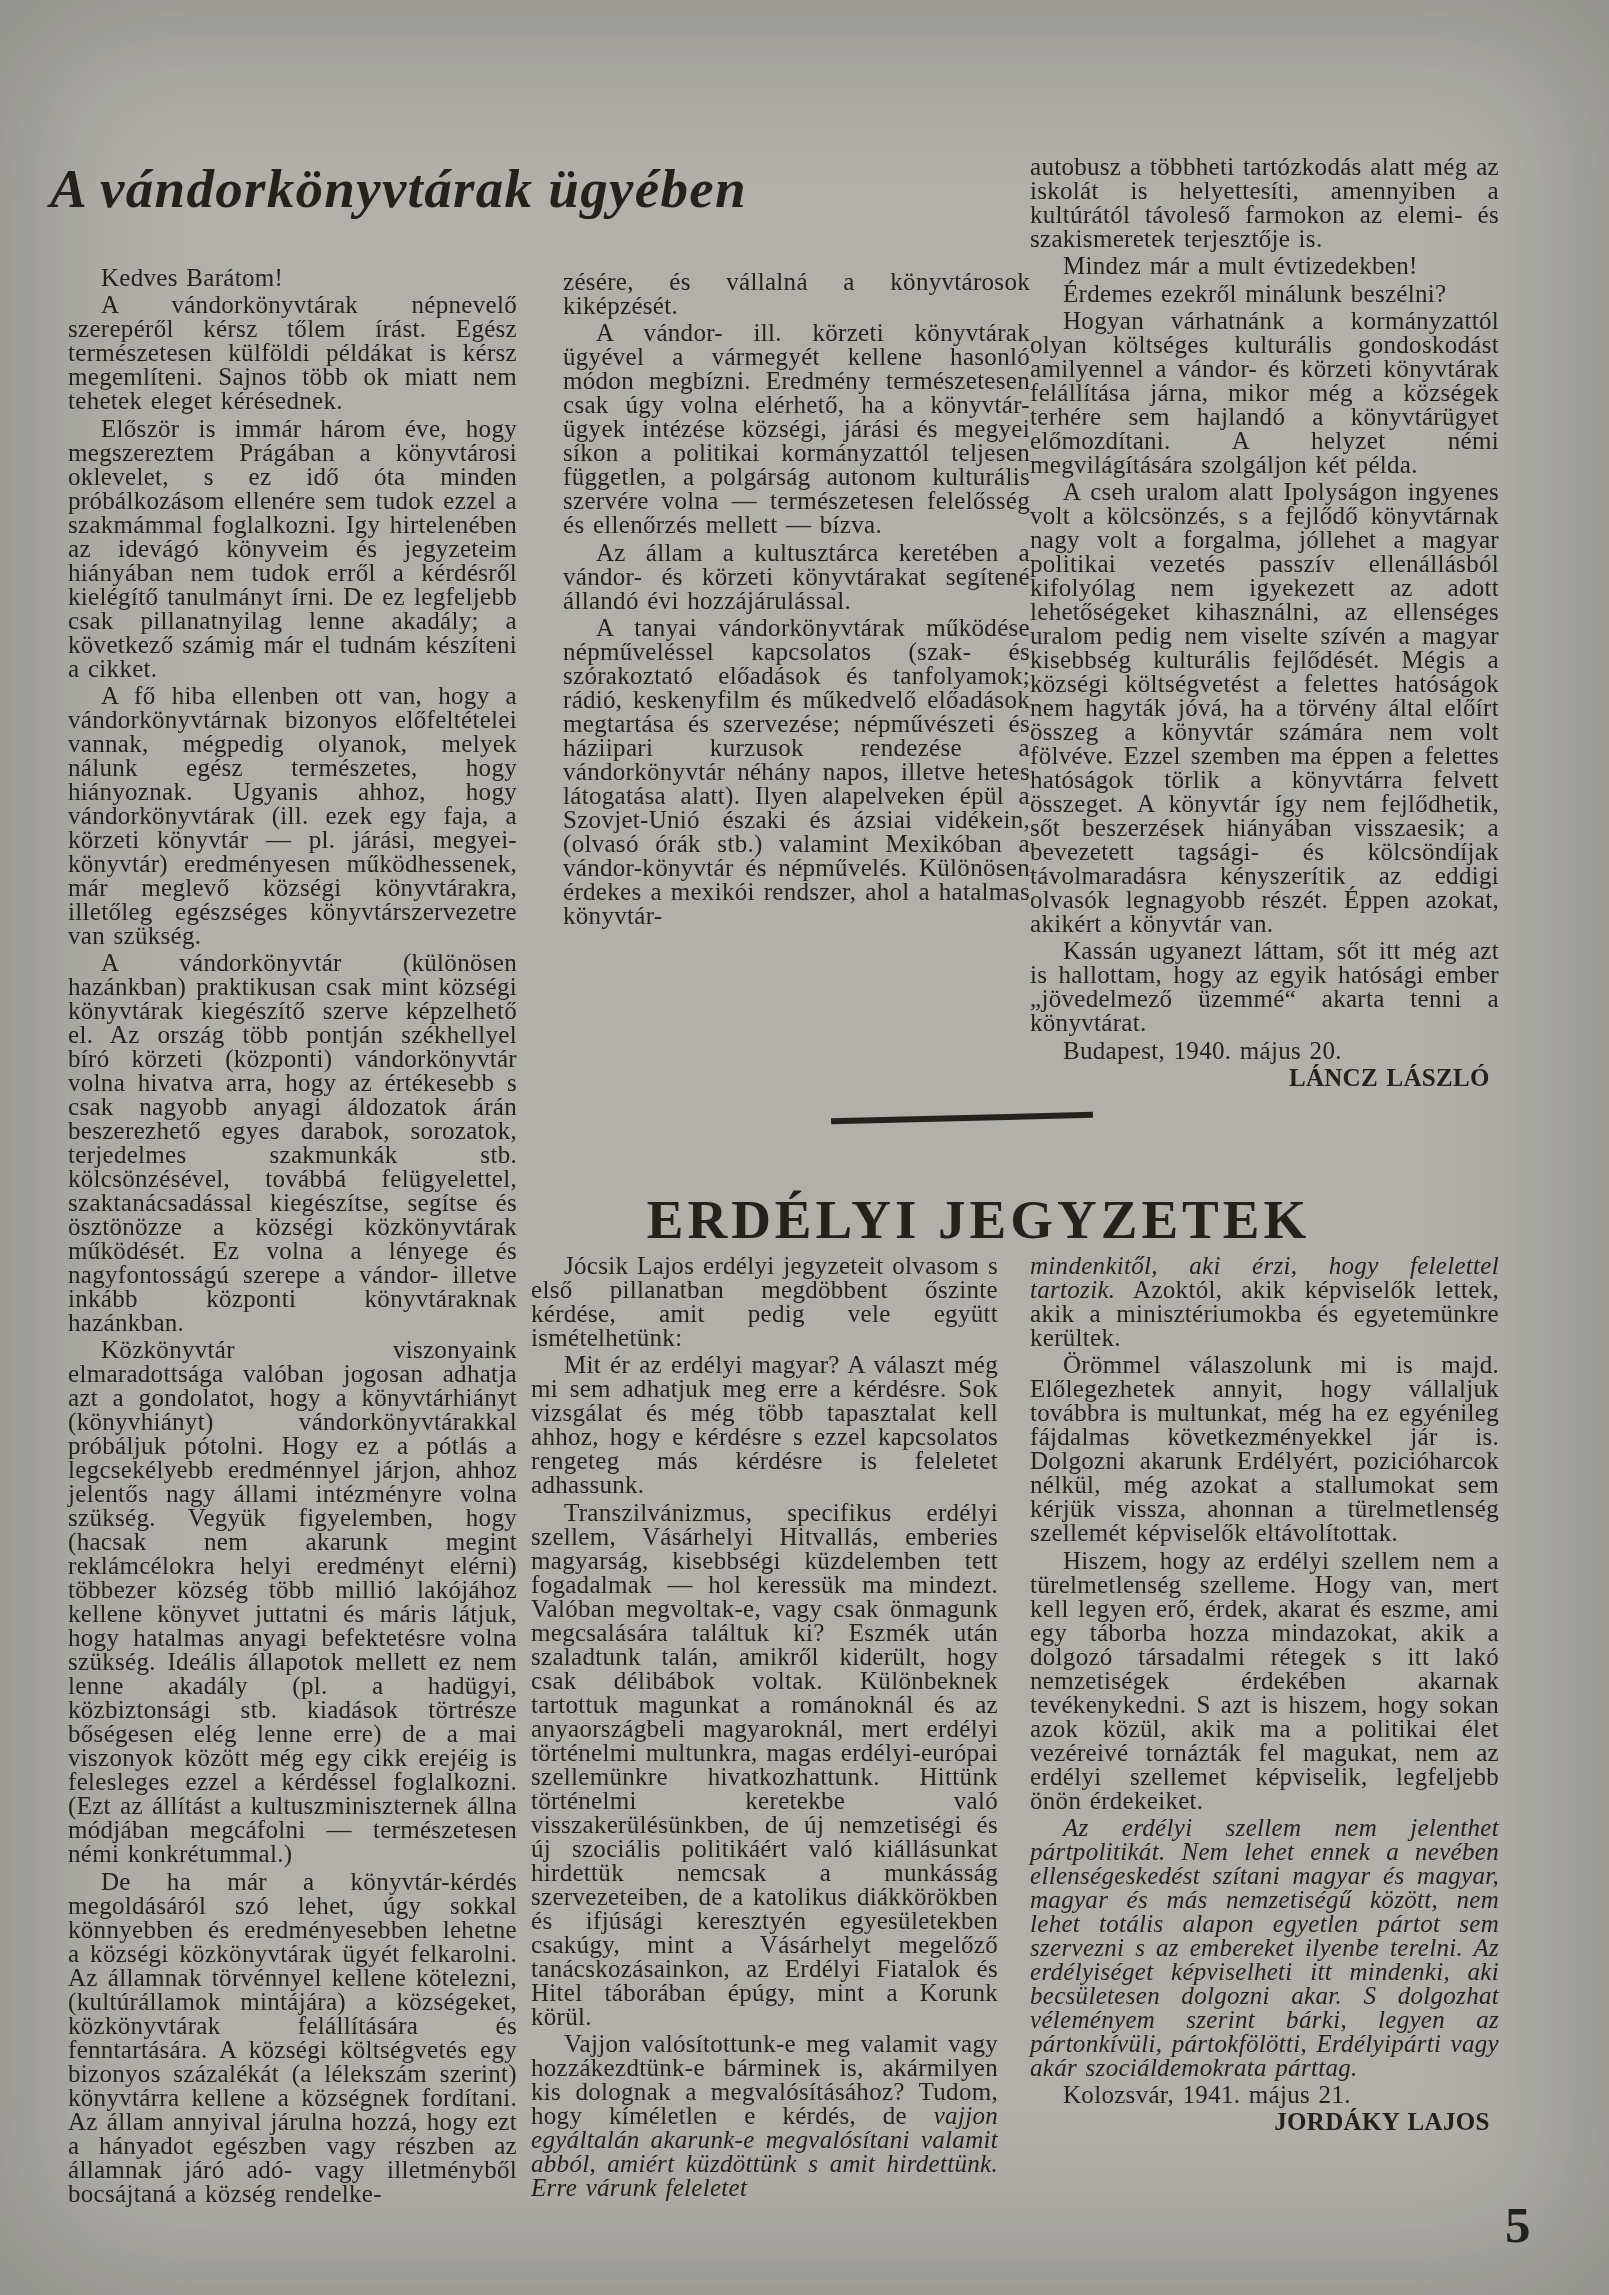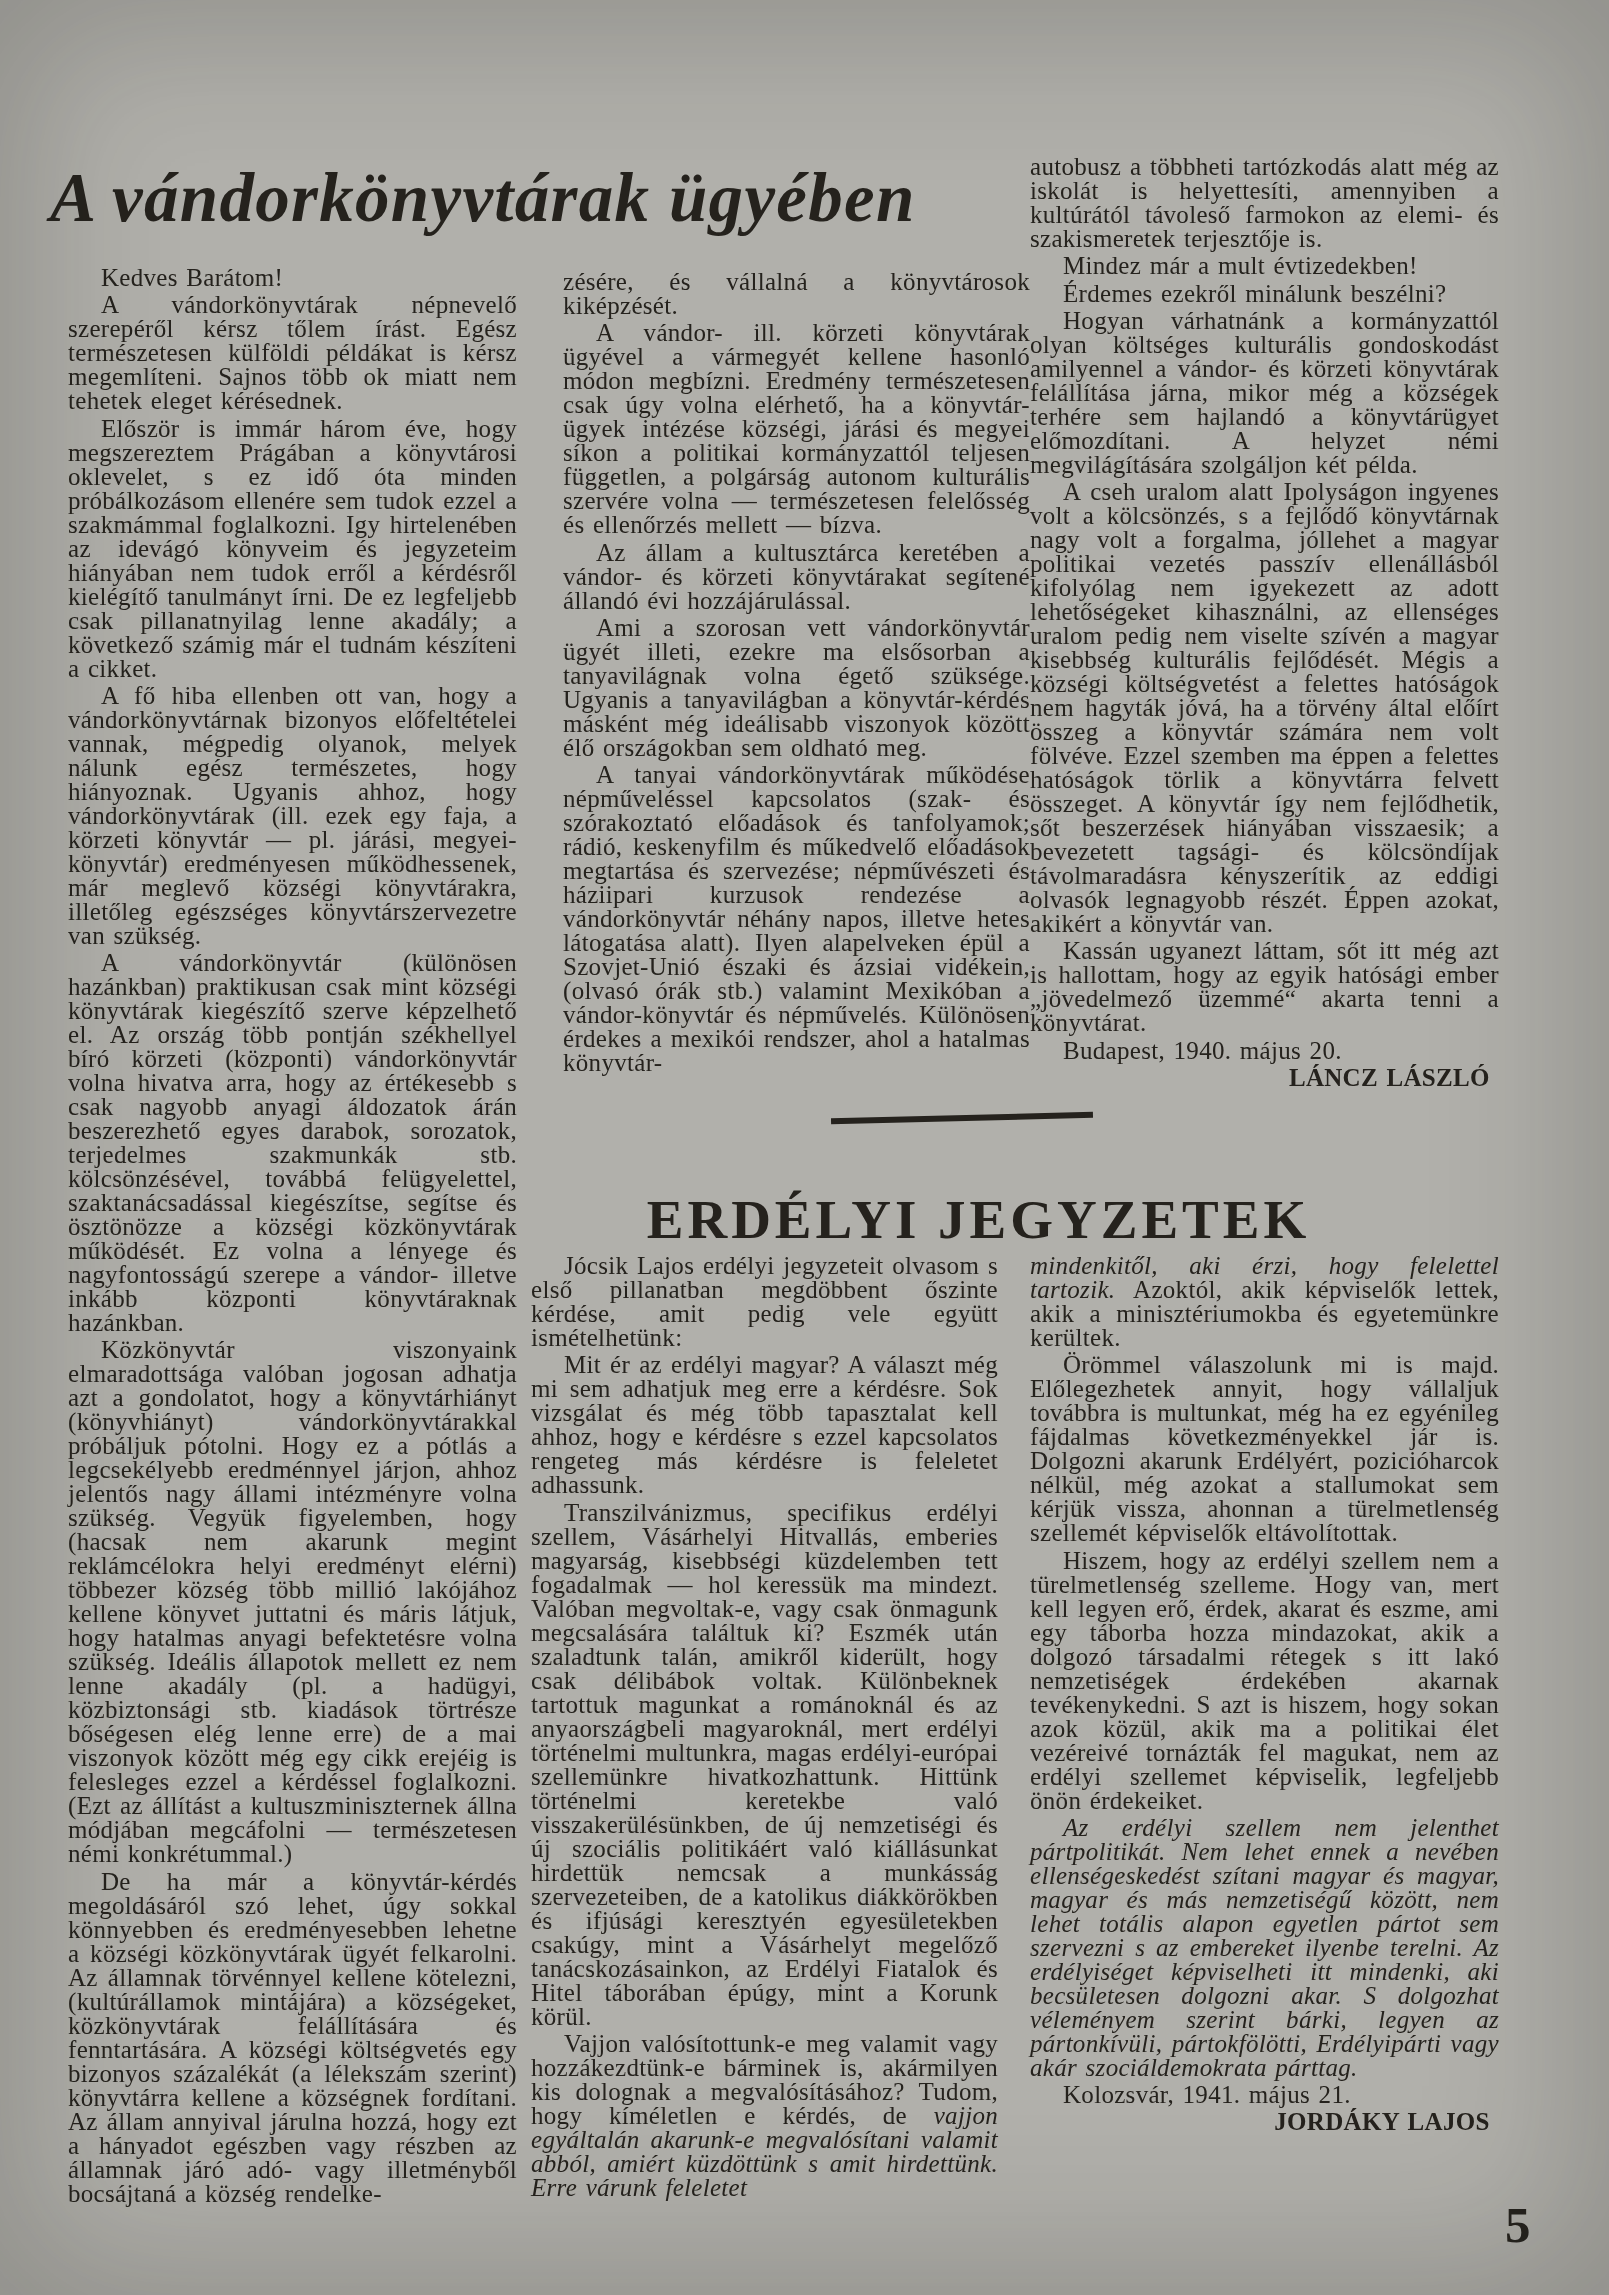--- a/index.html
+++ b/index.html
@@ -21,21 +21,21 @@
     text-align:justify; letter-spacing:0.3px; word-spacing:2px;
   }
   .col p + p { margin-top:3.3px; }
   .para{ margin:0; text-indent:33px; }
   .para.noind{ text-indent:0; }
   .it{ font-style:italic; }
   .bold{ font-weight:bold; }
   .al-right{ text-align:right; text-indent:0; padding-right:9.3px; }
   .article1-title{
     position:absolute; left:50px; top:112px; width:961px;
-    font-size:69px; line-height:80px; font-weight:bold; font-style:italic;
+    font-size:55px; line-height:80px; font-weight:bold; font-style:italic;
     letter-spacing:1.3px; white-space:nowrap;
   }
   .article2-title{
     position:absolute; left:494px; top:1143px; width:969px;
     font-size:55px; line-height:61px; font-weight:bold;
     letter-spacing:4px; text-align:center; white-space:nowrap;
   }
   .rule{
     position:absolute; left:831px; top:1115px; width:262px; height:6px;
     background:var(--ink); transform:rotate(-1.4deg);
@@ -64,21 +64,20 @@
       <p class="para">A fő hiba ellenben ott van, hogy a vándorkönyvtárnak bizonyos előfeltételei vannak, mégpedig olyanok, melyek nálunk egész természetes, hogy hiányoznak. Ugyanis ahhoz, hogy vándorkönyvtárak (ill. ezek egy faja, a körzeti könyvtár — pl. járási, megyei-könyvtár) eredményesen működhessenek, már meglevő községi könyvtárakra, illetőleg egészséges könyvtárszervezetre van szükség.</p>
       <p class="para">A vándorkönyvtár (különösen hazánkban) praktikusan csak mint községi könyvtárak kiegészítő szerve képzelhető el. Az ország több pontján székhellyel bíró körzeti (központi) vándorkönyvtár volna hivatva arra, hogy az értékesebb s csak nagyobb anyagi áldozatok árán beszerezhető egyes darabok, sorozatok, terjedelmes szakmunkák stb. kölcsönzésével, továbbá felügyelettel, szaktanácsadással kiegészítse, segítse és ösztönözze a községi közkönyvtárak működését. Ez volna a lényege és nagyfontosságú szerepe a vándor- illetve inkább központi könyvtáraknak hazánkban.</p>
       <p class="para">Közkönyvtár viszonyaink elmaradottsága valóban jogosan adhatja azt a gondolatot, hogy a könyvtárhiányt (könyvhiányt) vándorkönyvtárakkal próbáljuk pótolni. Hogy ez a pótlás a legcsekélyebb eredménnyel járjon, ahhoz jelentős nagy állami intézményre volna szükség. Vegyük figyelemben, hogy (hacsak nem akarunk megint reklámcélokra helyi eredményt elérni) többezer község több millió lakójához kellene könyvet juttatni és máris látjuk, hogy hatalmas anyagi befektetésre volna szükség. Ideális állapotok mellett ez nem lenne akadály (pl. a hadügyi, közbiztonsági stb. kiadások törtrésze bőségesen elég lenne erre) de a mai viszonyok között még egy cikk erejéig is felesleges ezzel a kérdéssel foglalkozni. (Ezt az állítást a kultuszminiszternek állna módjában megcáfolni — természetesen némi konkrétummal.)</p>
       <p class="para">De ha már a könyvtár-kérdés megoldásáról szó lehet, úgy sokkal könnyebben és eredményesebben lehetne a községi közkönyvtárak ügyét felkarolni. Az államnak törvénnyel kellene kötelezni, (kultúrállamok mintájára) a községeket, közkönyvtárak felállítására és fenntartására. A községi költségvetés egy bizonyos százalékát (a lélekszám szerint) könyvtárra kellene a községnek fordítani. Az állam annyival járulna hozzá, hogy ezt a hányadot egészben vagy részben az államnak járó adó- vagy illetményből bocsájtaná a község rendelke-</p>
     </div>
 
   <div class="col a1c2">
       <p class="para noind">zésére, és vállalná a könyvtárosok kiképzését.</p>
       <p class="para">A vándor- ill. körzeti könyvtárak ügyével a vármegyét kellene hasonló módon megbízni. Eredmény természetesen csak úgy volna elérhető, ha a könyvtár-ügyek intézése községi, járási és megyei síkon a politikai kormányzattól teljesen független, a polgárság autonom kulturális szervére volna — természetesen felelősség és ellenőrzés mellett — bízva.</p>
       <p class="para">Az állam a kultusztárca keretében a vándor- és körzeti könyvtárakat segítené állandó évi hozzájárulással.</p>
-      <p class="para">Ami a szorosan vett vándorkönyvtár ügyét illeti, ezekre ma elsősorban a tanyavilágnak volna égető szüksége. Ugyanis a tanyavilágban a könyvtár-kérdés másként még ideálisabb viszonyok között élő országokban sem oldható meg.</p>
       <p class="para">A tanyai vándorkönyvtárak működése népműveléssel kapcsolatos (szak- és szórakoztató előadások és tanfolyamok; rádió, keskenyfilm és műkedvelő előadások megtartása és szervezése; népművészeti és háziipari kurzusok rendezése a vándorkönyvtár néhány napos, illetve hetes látogatása alatt). Ilyen alapelveken épül a Szovjet-Unió északi és ázsiai vidékein, (olvasó órák stb.) valamint Mexikóban a vándor-könyvtár és népművelés. Különösen érdekes a mexikói rendszer, ahol a hatalmas könyvtár-</p>
     </div>
 
   <div class="col a1c3">
       <p class="para noind">autobusz a többheti tartózkodás alatt még az iskolát is helyettesíti, amennyiben a kultúrától távoleső farmokon az elemi- és szakismeretek terjesztője is.</p>
       <p class="para">Mindez már a mult évtizedekben!</p>
       <p class="para">Érdemes ezekről minálunk beszélni?</p>
       <p class="para">Hogyan várhatnánk a kormányzattól olyan költséges kulturális gondoskodást amilyennel a vándor- és körzeti könyvtárak felállítása járna, mikor még a községek terhére sem hajlandó a könyvtárügyet előmozdítani. A helyzet némi megvilágítására szolgáljon két példa.</p>
       <p class="para">A cseh uralom alatt Ipolyságon ingyenes volt a kölcsönzés, s a fejlődő könyvtárnak nagy volt a forgalma, jóllehet a magyar politikai vezetés passzív ellenállásból kifolyólag nem igyekezett az adott lehetőségeket kihasználni, az ellenséges uralom pedig nem viselte szívén a magyar kisebbség kulturális fejlődését. Mégis a községi költségvetést a felettes hatóságok nem hagyták jóvá, ha a törvény által előírt összeg a könyvtár számára nem volt fölvéve. Ezzel szemben ma éppen a felettes hatóságok törlik a könyvtárra felvett összeget. A könyvtár így nem fejlődhetik, sőt beszerzések hiányában visszaesik; a bevezetett tagsági- és kölcsöndíjak távolmaradásra kényszerítik az eddigi olvasók legnagyobb részét. Éppen azokat, akikért a könyvtár van.</p>
       <p class="para">Kassán ugyanezt láttam, sőt itt még azt is hallottam, hogy az egyik hatósági ember „jövedelmező üzemmé“ akarta tenni a könyvtárat.</p>

